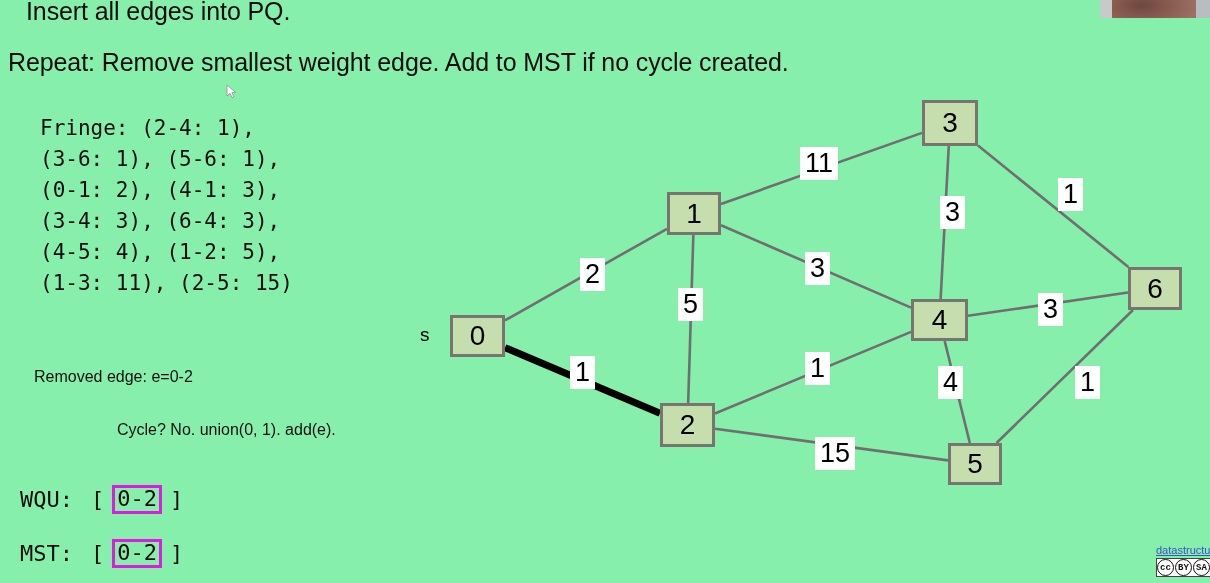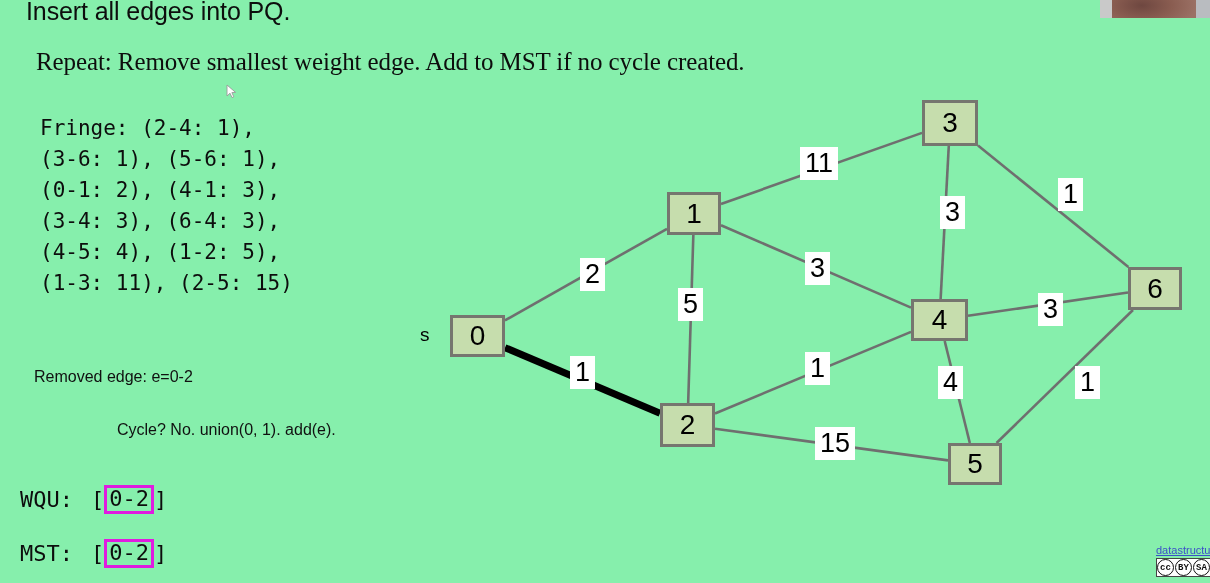--- a/index.html
+++ b/index.html
@@ -22,21 +22,21 @@
   
   .headline {
     position: absolute;
     font-family: "Liberation Sans", sans-serif;
     font-size: 25px;
     color: #0d0d0d;
     white-space: nowrap;
     letter-spacing: -0.1px;
   }
   #line-insert { left: 26px; top: -3px; }
-  #line-repeat { left: 36px; top: 48px; font-family: Liberation Serif, serif; }
+  #line-repeat { left: 8px; top: 48px; }
 
   
   #cursor {
     position: absolute;
     left: 226px;
     top: 84px;
     width: 11px;
     height: 15px;
   }
 
@@ -73,21 +73,21 @@
     display: flex;
     align-items: center;
   }
   #wqu-row { left: 20px; top: 485px; }
   #mst-row { left: 20px; top: 539px; }
   .setrow .lbl { }
   .setrow .brk { }
   .boxed {
     border: 3px solid #e01be0;
     padding: 0px 2px 1px 2px;
-    margin: 0 0px;
+    margin: 0 8px;
     line-height: 22px;
     display: inline-block;
   }
 
   
   #graph {
     position: absolute;
     left: 0;
     top: 0;
     width: 1210px;
@@ -244,21 +244,21 @@
 
   <div id="s-label">s</div>
 
   <div id="graph-nodes">
       <div class="wlabel" style="left: 580px; top: 258px; background: rgb(255, 255, 255); padding: 1px 5px;">2</div>
       <div class="wlabel" style="left: 570px; top: 356px; background: rgb(255, 255, 255); padding: 1px 5px;">1</div>
       <div class="wlabel" style="left: 678px; top: 288px; background: rgb(255, 255, 255); padding: 1px 5px;">5</div>
       <div class="wlabel" style="left: 800px; top: 147px; background: rgb(255, 255, 255); padding: 1px 5px;">11</div>
       <div class="wlabel" style="left: 805px; top: 252px; background: rgb(255, 255, 255); padding: 1px 5px;">3</div>
       <div class="wlabel" style="left: 805px; top: 352px; background: rgb(255, 255, 255); padding: 1px 5px;">1</div>
-      <div class="wlabel" style="left: 815px; top: 427px; background: rgb(255, 255, 255); padding: 1px 5px;">15</div>
+      <div class="wlabel" style="left: 815px; top: 437px; background: rgb(255, 255, 255); padding: 1px 5px;">15</div>
       <div class="wlabel" style="left: 940px; top: 196px; background: rgb(255, 255, 255); padding: 1px 5px;">3</div>
       <div class="wlabel" style="left: 1058px; top: 178px; background: rgb(255, 255, 255); padding: 1px 5px;">1</div>
       <div class="wlabel" style="left: 1038px; top: 293px; background: rgb(255, 255, 255); padding: 1px 5px;">3</div>
       <div class="wlabel" style="left: 938px; top: 366px; background: rgb(255, 255, 255); padding: 1px 5px;">4</div>
       <div class="wlabel" style="left: 1075px; top: 366px; background: rgb(255, 255, 255); padding: 1px 5px;">1</div>
       <div class="gnode" style="left: 450px; top: 315px; width: 55px; height: 42px; background: rgb(198, 221, 173); border-color: rgb(118, 118, 111);">0</div>
       <div class="gnode" style="left: 667px; top: 192px; width: 54px; height: 43px; background: rgb(198, 221, 173); border-color: rgb(118, 118, 111);">1</div>
       <div class="gnode" style="left: 660px; top: 403px; width: 55px; height: 44px; background: rgb(198, 221, 173); border-color: rgb(118, 118, 111);">2</div>
       <div class="gnode" style="left: 922px; top: 100px; width: 56px; height: 46px; background: rgb(198, 221, 173); border-color: rgb(118, 118, 111);">3</div>
       <div class="gnode" style="left: 911px; top: 299px; width: 57px; height: 42px; background: rgb(198, 221, 173); border-color: rgb(118, 118, 111);">4</div>

